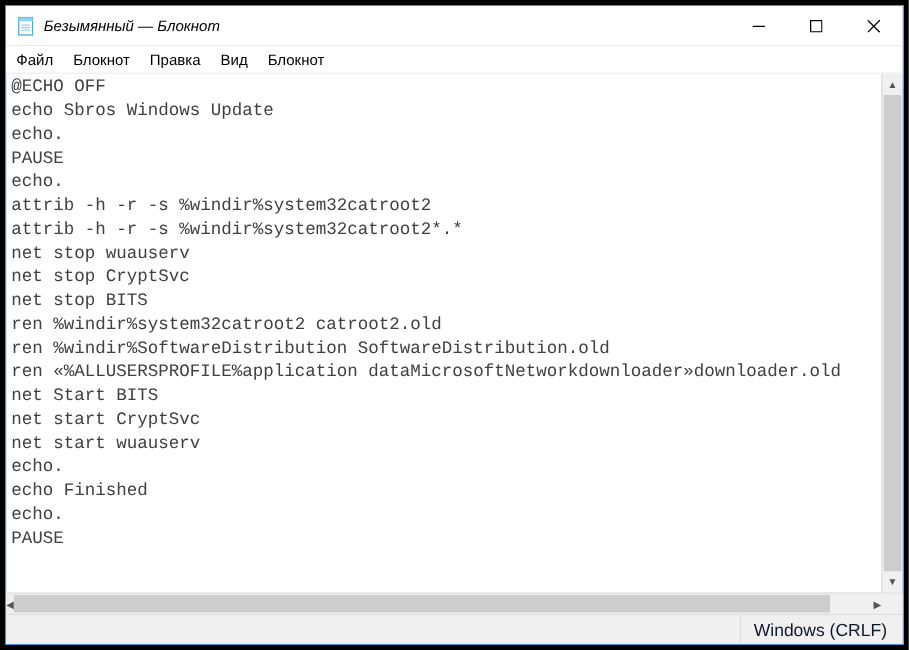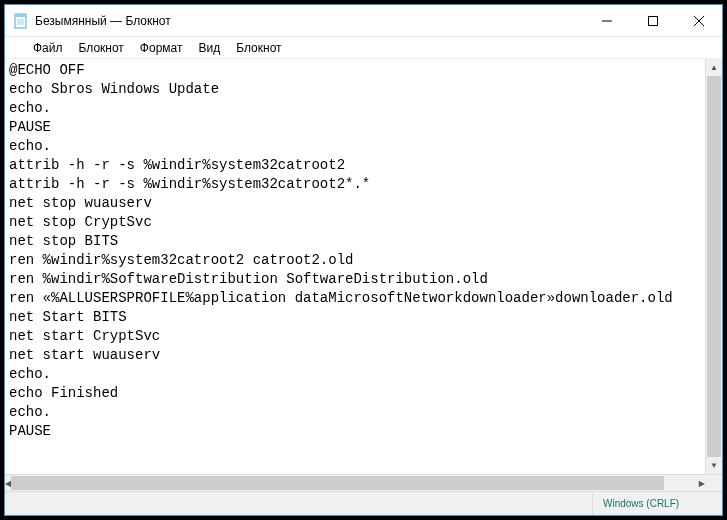--- a/index.html
+++ b/index.html
@@ -27,55 +27,56 @@
   .app-icon {
     width: 16px; height: 16px;
     margin-right: 6px;
     display: inline-flex; align-items: center; justify-content: center;
   }
   .app-icon svg { width: 16px; height: 16px; }
   .title {
     color: #000;
     font-size: 12px;
     flex: 1;
+    font-style: italic;
   }
   .win-controls { display: flex; height: 100%; }
   .win-btn {
     width: 46px; height: 100%;
     display: flex; align-items: center; justify-content: center;
     color: #000;
     font-family: "Segoe MDL2 Assets", sans-serif;
     font-size: 10px;
   }
   .menubar {
     height: 22px;
     background: #fff;
     display: flex; align-items: center;
-    padding: 0 20px;
+    padding: 0 0;
     border-bottom: 1px solid #f0f0f0;
   }
   .menu-item {
     padding: 2px 8px;
     font-size: 12px;
     color: #000;
   }
   .content-wrap {
     flex: 1;
     position: relative;
     display: flex;
     overflow: hidden;
   }
   .editor {
     flex: 1;
     font-family: Consolas, "Courier New", monospace;
     font-size: 14px;
     line-height: 19px;
     white-space: pre;
     padding: 2px 4px;
-    color: #000000;
+    color: #404040;
     overflow: auto;
     border: none;
     resize: none;
     outline: none;
   }
   .vscroll {
     width: 17px;
     background: #f0f0f0;
     border-left: 1px solid #ddd;
     display: flex; flex-direction: column;
@@ -100,22 +101,22 @@
   .hsthumb {
     position: absolute; left: 0; top: 1px; bottom: 1px; width: 95%;
     background: #cdcdcd;
   }
   .corner { width: 17px; background: #f0f0f0; }
   .statusbar {
     height: 24px;
     background: #f0f0f0;
     border-top: 1px solid #ddd;
     display: flex; align-items: center;
-    font-size: 10px;
-    color: #0f766e;
+    font-size: 14px;
+    color: #0f172a;
   }
   .status-spacer { flex: 1; }
   .status-cell {
     padding: 0 10px;
     border-left: 1px solid #ddd;
     height: 100%;
     display: flex; align-items: center;
     min-width: 64px;
   }
   .status-cell.wide { min-width: 110px; }
@@ -154,21 +155,21 @@
           <line x1="0" y1="0" x2="10" y2="10" stroke="#000" stroke-width="1"></line>
           <line x1="10" y1="0" x2="0" y2="10" stroke="#000" stroke-width="1"></line>
         </svg>
       </div>
     </div>
   </div>
 
   <div class="menubar">
     <div class="menu-item">Файл</div>
     <div class="menu-item">Блокнот</div>
-    <div class="menu-item">Формат</div>
+    <div class="menu-item">Правка</div>
     <div class="menu-item">Вид</div>
     <div class="menu-item">Блокнот</div>
   </div>
 
   <div class="content-wrap">
     <div class="editor">@ECHO OFF
 echo Sbros Windows Update
 echo.
 PAUSE
 echo.

